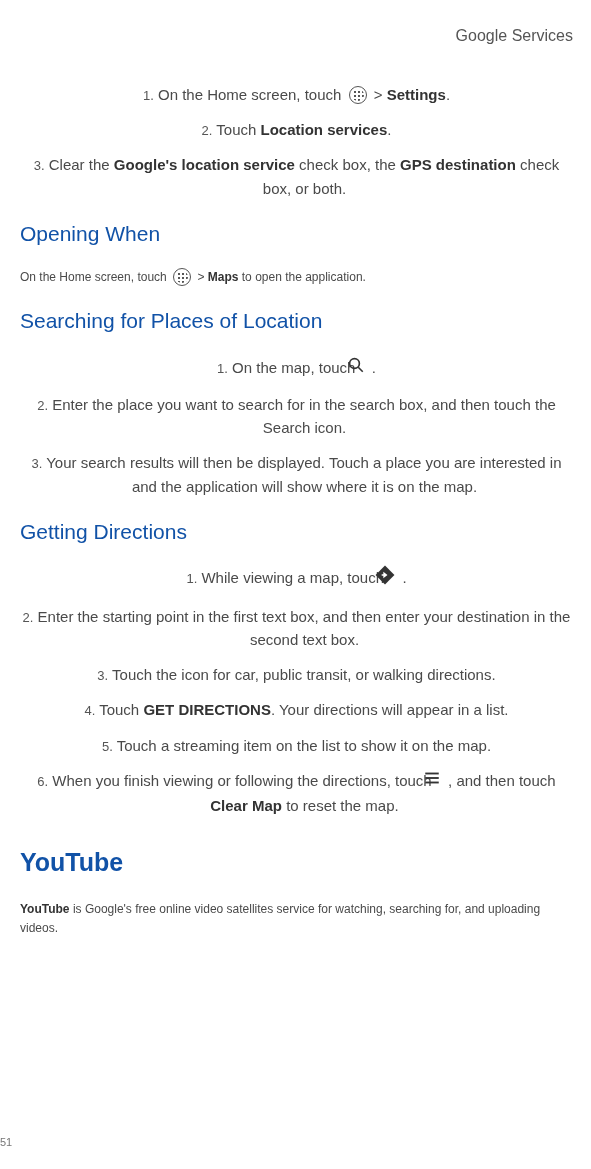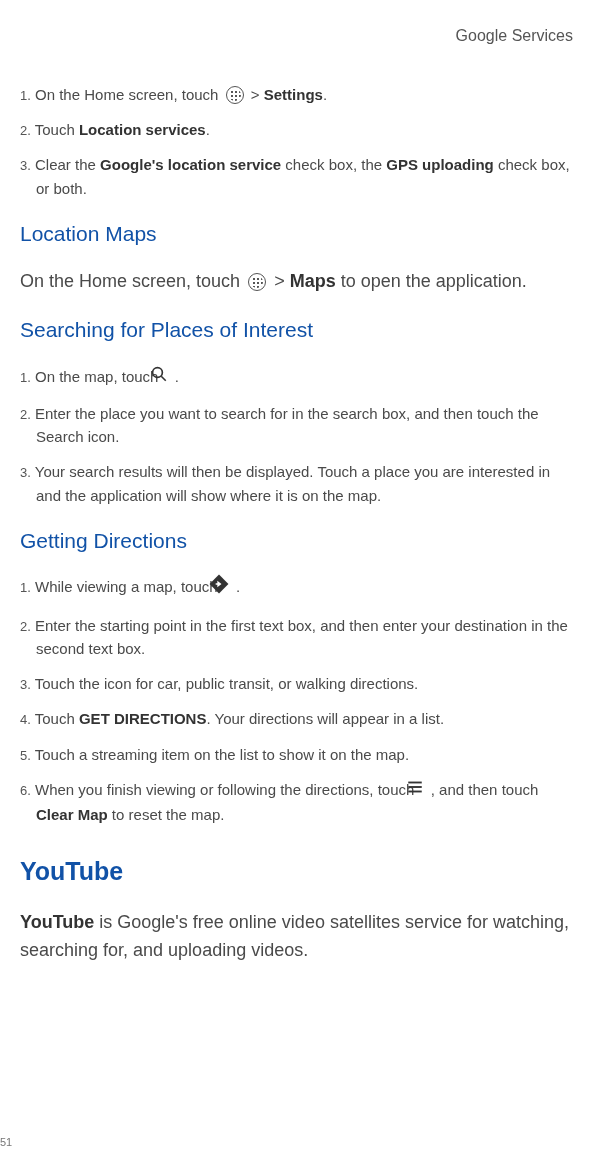--- a/index.html
+++ b/index.html
@@ -20,20 +20,21 @@
     .header-right {
       text-align: right;
       font-size: 16px;
       color: #555;
       margin-bottom: 34px;
     }
     .step {
       margin-bottom: 12px;
       text-indent: -16px;
       padding-left: 16px;
+      text-align: center;
     }
     .step .num {
       font-size: 13px;
       color: #555;
     }
     .step-body {
       font-size: 15px;
     }
     .h2 {
       color: #1152a7;
@@ -43,21 +44,21 @@
       font-weight: normal;
     }
     .h1 {
       color: #1152a7;
       font-size: 25px;
       font-weight: bold;
       margin-top: 26px;
       margin-bottom: 18px;
     }
     .para {
-      font-size: 18px;
+      font-size: 12px;
       margin-bottom: 14px;
     }
     .bold {
       font-weight: bold;
       color: #333;
     }
     .inline-icon {
       display: inline-block;
       vertical-align: middle;
       margin: 0 3px;
@@ -117,32 +118,32 @@
   <span class="step-body"> &gt; </span><span class="bold">Settings</span><span class="step-body">.</span>
 </div>
 
 <div class="step">
   <span class="num">2.</span>
   <span class="step-body">Touch </span><span class="bold">Location services</span><span class="step-body">.</span>
 </div>
 
 <div class="step">
   <span class="num">3.</span>
-  <span class="step-body">Clear the </span><span class="bold">Google's location service</span><span class="step-body"> check box, the </span><span class="bold">GPS uploading</span><span class="step-body"> check box, or both.</span>
-</div>
-
-<div class="h2">Location Maps</div>
+  <span class="step-body">Clear the </span><span class="bold">Google's location service</span><span class="step-body"> check box, the </span><span class="bold">GPS destination</span><span class="step-body"> check box, or both.</span>
+</div>
+
+<div class="h2">Opening When</div>
 
 <div class="para">
   <span>On the Home screen, touch </span>
   <span class="inline-icon apps-icon"></span>
   <span> &gt; </span><span class="bold">Maps</span><span> to open the application.</span>
 </div>
 
-<div class="h2">Searching for Places of Interest</div>
+<div class="h2">Searching for Places of Location</div>
 
 <div class="step">
   <span class="num">1.</span>
   <span class="step-body">On the map, touch </span>
   <span class="inline-icon search-icon">
     <svg viewBox="0 0 24 24" fill="none" stroke="#333" stroke-width="2.2">
       <circle cx="10" cy="10" r="6.5"></circle>
       <line x1="15" y1="15" x2="21" y2="21"></line>
     </svg>
   </span>

